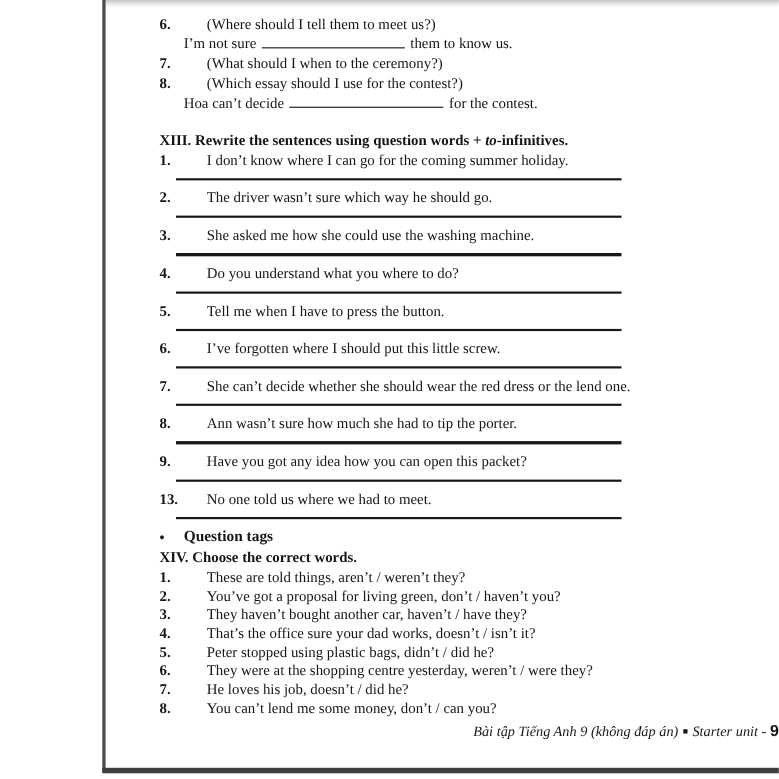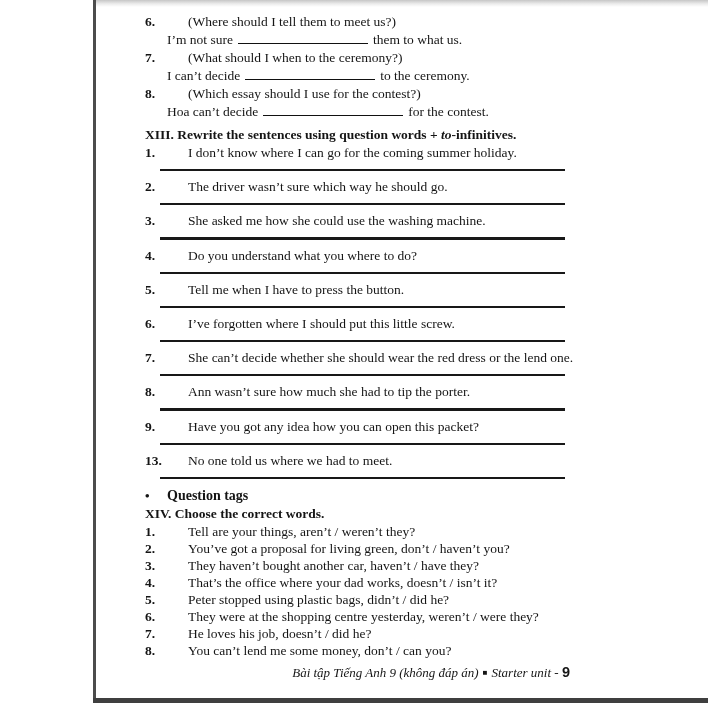--- a/index.html
+++ b/index.html
@@ -14,54 +14,51 @@
   .content{
     position:absolute;left:96px;top:0;width:612px;box-sizing:border-box;
     padding:13px 0 0 49px;font-size:13.5px;line-height:18px;
   }
   .row{display:flex;align-items:baseline;}
   .num{flex:none;width:22px;font-weight:700;}
   .txt{flex:1;margin-left:21px;}
   .ans-row{padding-left:22px;line-height:18px;}
   .blank{display:inline-block;width:130px;height:11px;border-bottom:1.6px solid #111;margin:0 5px;}
   .blank.w140{width:140px;}
-  .ex-title{font-weight:700;margin-top:5px;}
+  .ex-title{font-weight:700;margin-top:16px;}
   .ital{font-style:italic;}
   .writing-line{height:2.2px;background:#181818;margin:7px 0 7px 15px;width:405px;}
   .sec-head{display:flex;font-weight:700;font-size:14px;margin-top:8px;line-height:18px;}
   .sec-head .bullet{flex:none;width:22px;font-size:13px;}
   .tight .row{line-height:17px;}
   .choice{font-weight:400;}
-  .footer{margin-top:4px;text-align:right;padding-right:138px;font-style:italic;font-size:13px;line-height:18px;}
+  .footer{margin-top:4px;text-align:right;font-style:italic;font-size:13px;line-height:18px;}
   .footer .sep{font-style:normal;font-size:8px;vertical-align:2px;padding:0 4px;}
   .footer .pnum{font-style:normal;font-weight:700;font-size:14.5px;font-family:"Liberation Sans","DejaVu Sans",sans-serif;}
 </style>
 </head>
 <body>
 
 <div class="shade-top"></div>
 <div class="edge-left"></div>
 <div class="edge-bottom"></div>
 
 <div class="content">
 
   <div class="row">
     <span class="num">6.</span>
     <span class="txt">(Where should I tell them to meet us?)</span>
   </div>
   <div class="ans-row">
-    <span>I’m not sure</span><span class="blank"></span><span>them to what us.</span>
+    <span>I’m not sure</span><span class="blank"></span><span>them to know us.</span>
   </div>
 
   <div class="row">
     <span class="num">7.</span>
     <span class="txt">(What should I when to the ceremony?)</span>
-  </div>
-  <div class="ans-row">
-    <span>I can’t decide</span><span class="blank"></span><span>to the ceremony.</span>
   </div>
 
   <div class="row">
     <span class="num">8.</span>
     <span class="txt">(Which essay should I use for the contest?)</span>
   </div>
   <div class="ans-row">
     <span>Hoa can’t decide</span><span class="blank w140"></span><span>for the contest.</span>
   </div>
 
@@ -130,33 +127,33 @@
   <div class="sec-head">
     <span class="bullet">•</span>
     <span>Question tags</span>
   </div>
 
   <div class="ex-title" style="margin-top:0;">XIV. Choose the correct words.</div>
 
   <div class="tight">
     <div class="row">
       <span class="num">1.</span>
-      <span class="txt"><span>Tell are your things, </span><span class="choice">aren’t / weren’t</span><span> they?</span></span>
+      <span class="txt"><span>These are told things, </span><span class="choice">aren’t / weren’t</span><span> they?</span></span>
     </div>
     <div class="row">
       <span class="num">2.</span>
       <span class="txt"><span>You’ve got a proposal for living green, </span><span class="choice">don’t / haven’t</span><span> you?</span></span>
     </div>
     <div class="row">
       <span class="num">3.</span>
       <span class="txt"><span>They haven’t bought another car, </span><span class="choice">haven’t / have</span><span> they?</span></span>
     </div>
     <div class="row">
       <span class="num">4.</span>
-      <span class="txt"><span>That’s the office where your dad works, </span><span class="choice">doesn’t / isn’t</span><span> it?</span></span>
+      <span class="txt"><span>That’s the office sure your dad works, </span><span class="choice">doesn’t / isn’t</span><span> it?</span></span>
     </div>
     <div class="row">
       <span class="num">5.</span>
       <span class="txt"><span>Peter stopped using plastic bags, </span><span class="choice">didn’t / did</span><span> he?</span></span>
     </div>
     <div class="row">
       <span class="num">6.</span>
       <span class="txt"><span>They were at the shopping centre yesterday, </span><span class="choice">weren’t / were</span><span> they?</span></span>
     </div>
     <div class="row">

